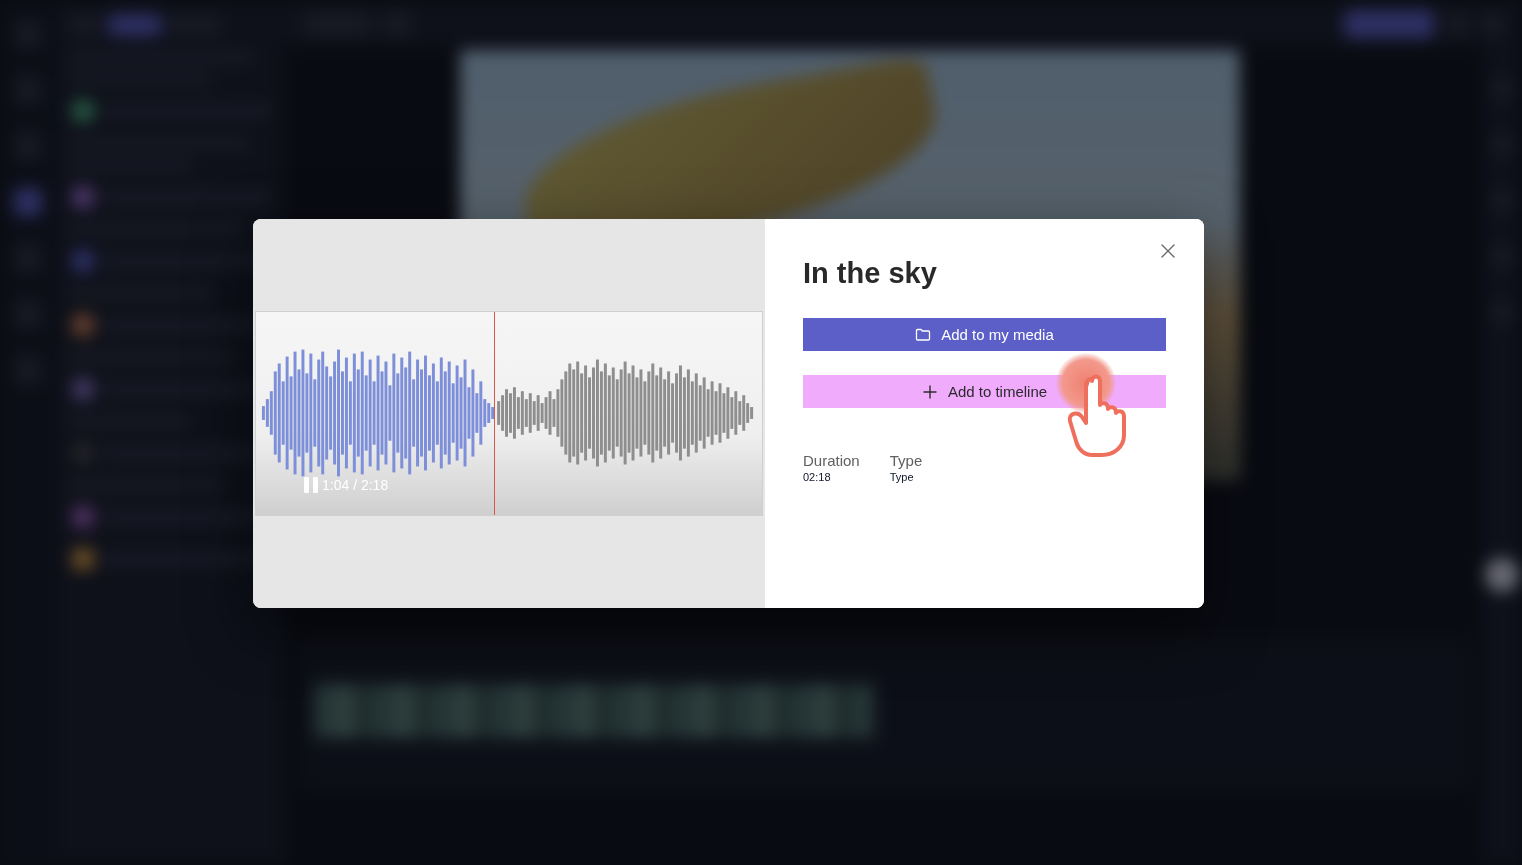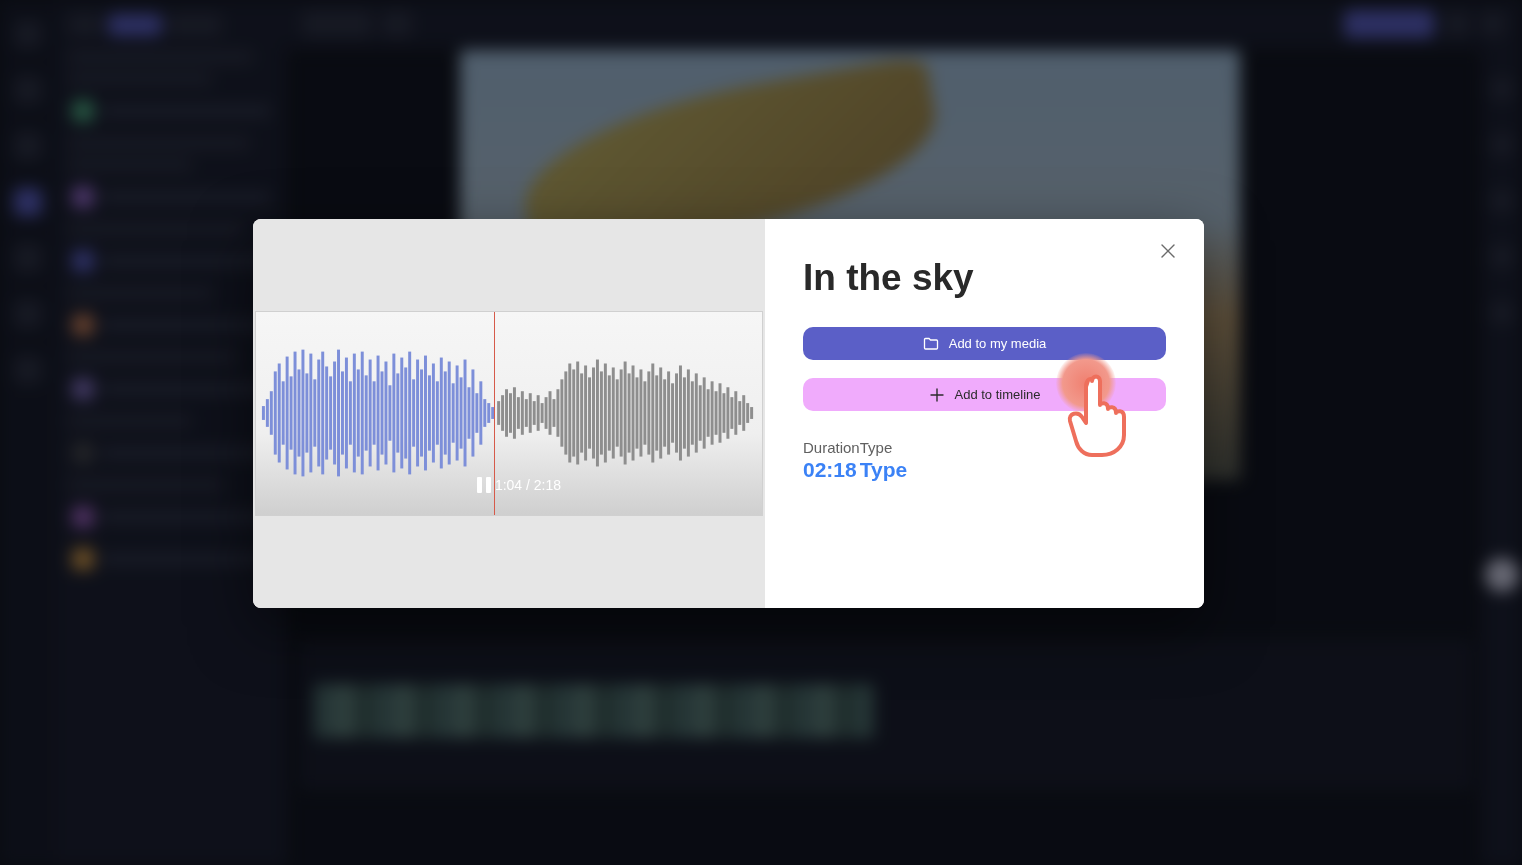--- a/index.html
+++ b/index.html
@@ -117,21 +117,21 @@
   .wave-svg { position: absolute; inset: 0; width:100%; height:100%; }
   .playhead {
     position: absolute; top: 0; bottom: 0; width: 1.5px;
     background: #d65a4a;
     left: 47%;
   }
 
   .wave-controls {
     position: absolute; left: 16px; right: 0; bottom: 0;
     height: 52px;
-    display: flex; align-items: center; justify-content: center;
+    display: flex; align-items: center; justify-content: flex-start;
     padding: 0 28px 8px 28px;
     color: #fff;
     font-size: 14px;
   }
   .pause-btn {
     width: 22px; height: 22px;
     display: flex; gap: 4px; align-items: center; justify-content: center;
     cursor: pointer;
   }
   .pause-btn span { width: 5px; height: 16px; background: #fff; border-radius:1px;}
@@ -148,47 +148,47 @@
   .close-x {
     position: absolute; top: 20px; right: 24px;
     width: 24px; height: 24px;
     cursor: pointer;
     color: #6b6b6b;
     display:flex;align-items:center;justify-content:center;
   }
   .close-x svg { width: 14px; height: 14px; }
 
   .title {
-    font-size: 37px; font-weight: 600;
+    font-size: 29px; font-weight: 600;
     color: #292929;
     margin-bottom: 28px;
   }
 
   .btn {
     width: 100%; height: 33px;
-    border: none; border-radius: 10px;
+    border: none; border-radius: 0;
     display: flex; align-items: center; justify-content: center;
     gap: 10px;
-    font-size: 13px; font-weight: 400;
+    font-size: 15px; font-weight: 400;
     cursor: pointer;
-    margin-bottom: 18px;
+    margin-bottom: 24px;
   }
   .btn.primary { background: #5b5fc7; color: #fff; }
   .btn.secondary { background: #f0abfc; color: #2b2b2b; }
   .btn svg { width: 16px; height: 16px; }
 
   .meta-row {
-    display: flex; 
-    margin-top: 28px;
+    display: flex; gap: 30px;
+    margin-top: 44px;
   }
   .meta-block .label {
     font-size: 15px; color: #606060;
   }
   .meta-block .value {
-    font-size: 21px; color: #3b82f6; font-weight: 700; margin-top: 2px;
+    font-size: 11px; color: #0f172a; font-weight: 400; margin-top: 2px;
   }
 
   
   .touch-indicator {
     position: absolute;
     left: 1056px; top: 353px;
     width: 90px; height: 110px;
     pointer-events: none;
     z-index: 40;
   }

